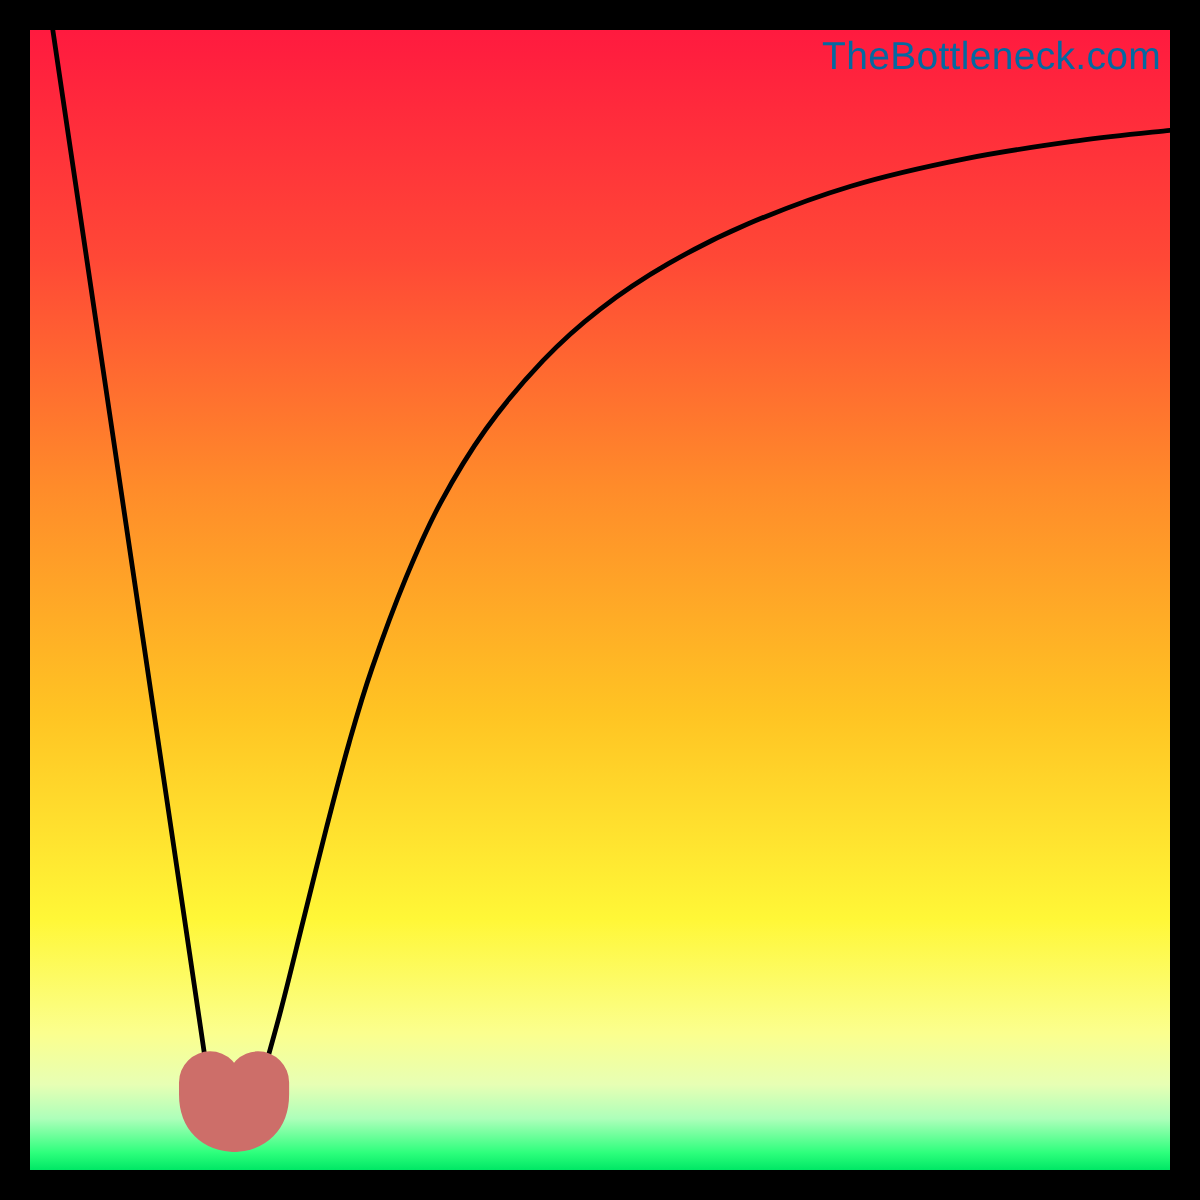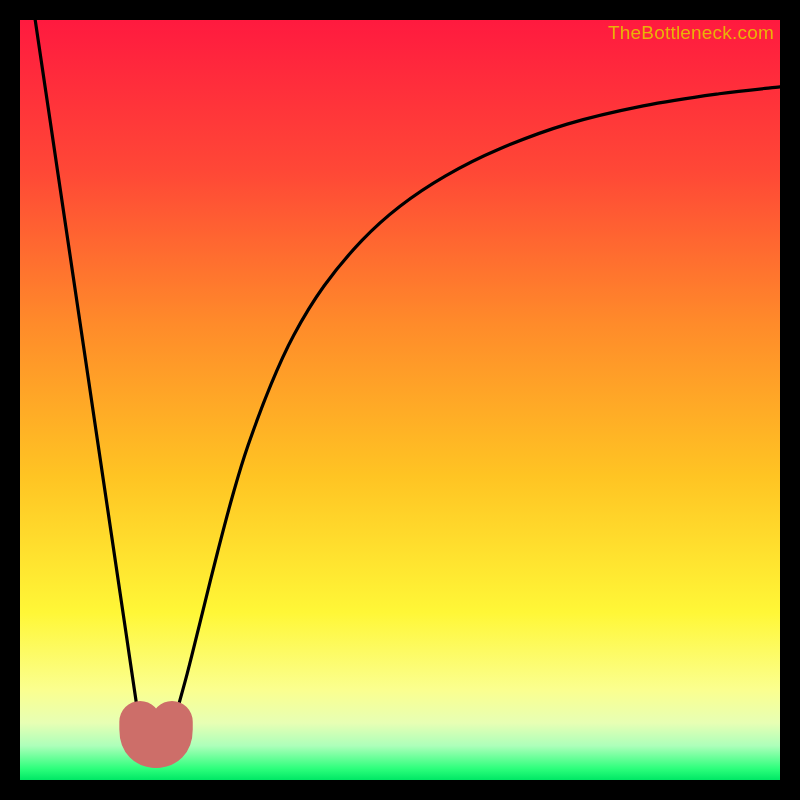--- a/index.html
+++ b/index.html
@@ -23,22 +23,22 @@
     position: absolute;
     left: 0;
     top: 0;
     width: 760px;
     height: 760px;
   }
   .watermark {
     position: absolute;
     top: 2px;
     right: 6px;
-    color: #eab308;
-    font-size: 19px;
+    color: #0369a1;
+    font-size: 26px;
     font-weight: 500;
     letter-spacing: 0.2px;
     user-select: none;
     text-align: center;
   }
 </style>
 </head>
 <body>
 
 <div class="frame">

